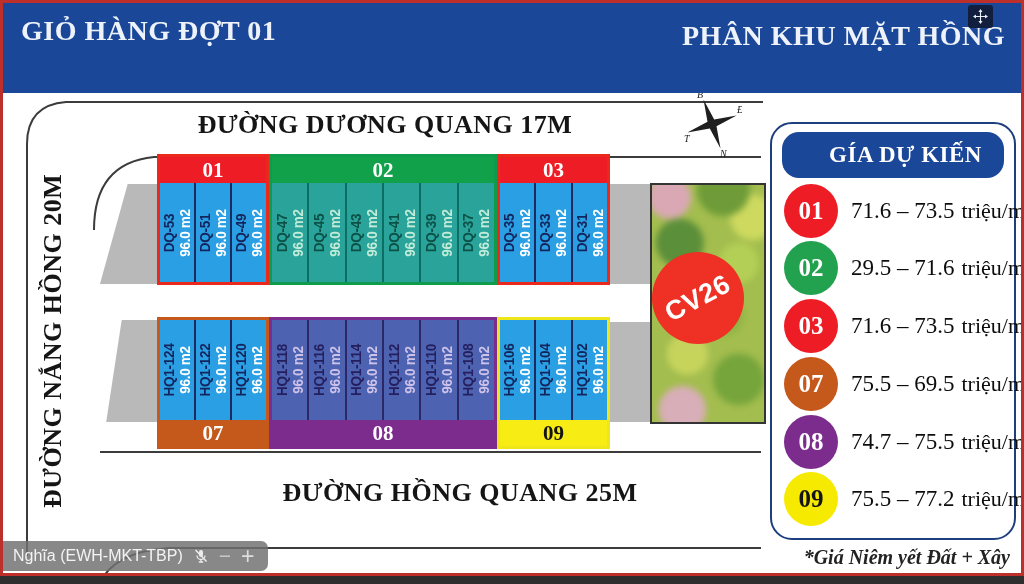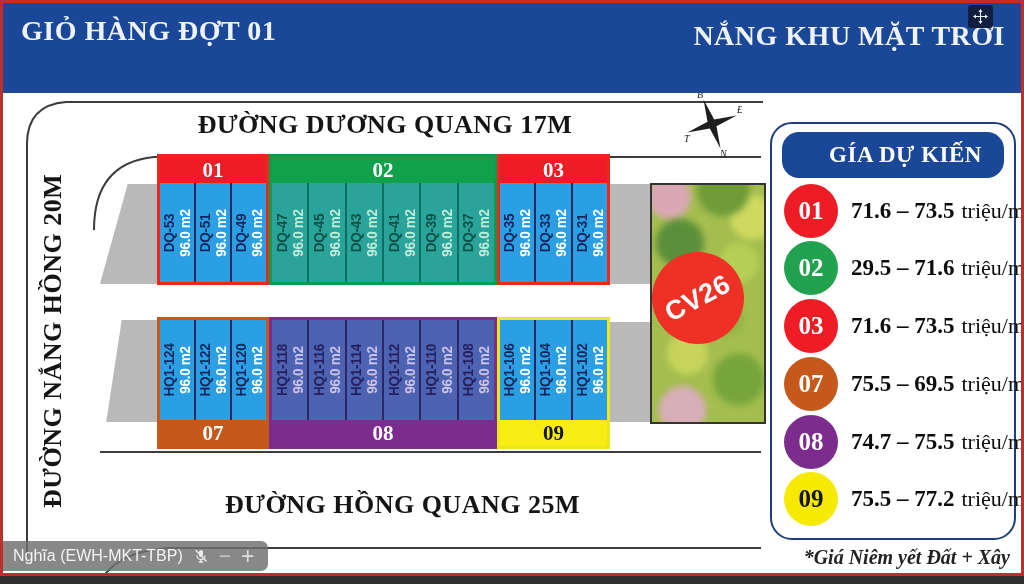--- a/index.html
+++ b/index.html
@@ -14,21 +14,21 @@
   .banner-title{position:absolute;color:#eef3fb;font-weight:700;font-size:28px;letter-spacing:.5px;white-space:nowrap;}
   .banner-title.left{left:18px;top:12px;}
   .banner-title.right{right:16px;top:17px;}
   .expand{position:absolute;right:28px;top:2px;width:25px;height:23px;background:#111e3e;border-radius:3px;
           display:flex;align-items:center;justify-content:center;}
   
   .roads{position:absolute;inset:0;z-index:1;}
   
   .street{position:absolute;color:#151515;font-weight:700;font-size:26px;letter-spacing:.5px;white-space:nowrap;z-index:3;}
   .street-top{left:150px;width:470px;top:110px;text-align:center;}
-  .street-bottom{left:225px;width:470px;top:478px;margin-top:12px;}
+  .street-bottom{left:225px;width:470px;top:478px;text-align:center;}
   .street-left{left:38px;top:508px;width:320px;text-align:center;transform:rotate(-90deg);transform-origin:0 0;}
   
   .strip{position:absolute;background:#b9b9b9;z-index:2;}
   .wedge-top{left:96px;top:184px;width:66px;height:100px;clip-path:polygon(48% 0,100% 0,100% 100%,6% 100%);}
   .wedge-bottom{left:100px;top:320px;width:62px;height:102px;clip-path:polygon(35% 0,100% 0,100% 100%,10% 100%);}
   .strip-right-top{left:610px;top:184px;width:40px;height:100px;}
   .strip-right-bottom{left:610px;top:322px;width:40px;height:100px;}
   
   .park{position:absolute;left:650px;top:183px;width:112px;height:237px;border:2px solid #343434;
         overflow:hidden;z-index:2;background:#a3bd4e;}
@@ -89,21 +89,21 @@
                 display:flex;align-items:center;justify-content:center;color:#fff;
                 font-weight:700;font-size:23px;letter-spacing:.5px;padding-left:25px;}
   .panel-rows{flex:1;display:flex;flex-direction:column;justify-content:space-evenly;padding:2px 8px 8px 12px;}
   .lg-row{display:flex;align-items:center;gap:13px;}
   .lg-circle{flex:0 0 54px;width:54px;height:54px;border-radius:50%;display:flex;align-items:center;
              justify-content:center;color:#fff;font-weight:700;font-size:25px;}
   .c-red{background:#ee1c25;}  .c-green{background:#22a24e;}
   .c-orange{background:#c5581b;} .c-purple{background:#7c2c8c;}
   .c-yellow{background:#f6ea00;color:#141414;}
   .lg-price{font-size:23px;color:#0d0d0d;white-space:nowrap;}
-  .lg-price .num{font-weight:700;}
+  .lg-price .num{font-weight:400;}
   .lg-price .unit{font-weight:400;margin-left:7px;font-size:22px;}
   .footnote{position:absolute;left:760px;width:254px;top:546px;text-align:right;z-index:40;
             font-style:italic;font-weight:700;font-size:20px;color:#222;padding-right:4px;box-sizing:border-box;}
   
   .nametag{position:absolute;left:3px;top:541px;height:30px;z-index:60;display:flex;align-items:center;
            gap:10px;padding:0 13px 0 10px;background:rgba(112,112,112,.83);border-radius:0 7px 7px 0;
            color:#f3f3f3;font-family:"Liberation Sans",sans-serif;font-size:16px;white-space:nowrap;}
   .tag-btn{display:flex;align-items:center;justify-content:center;color:#dedede;}
   .tag-minus{font-size:21px;color:#c9c9c9;}
   .tag-plus{font-size:23px;}
@@ -319,21 +319,21 @@
         <span class="plot-code">HQ1-102</span>
         <span class="plot-area">96.0 m2</span>
           </div>
         </div>
     </div>
     <div class="blk-header">09</div>
   </div>
 
   <div class="banner">
     <div class="banner-title left">GIỎ HÀNG ĐỢT 01</div>
-    <div class="banner-title right">NẮNG KHU MẶT TRỜI</div>
+    <div class="banner-title right">PHÂN KHU MẶT HỒNG</div>
     <div class="expand">
       <svg width="15" height="15" viewBox="0 0 16 16">
         <path d="M8 0l2.2 3.2H5.8L8 0zM8 16l-2.2-3.2h4.4L8 16zM0 8l3.2-2.2v4.4L0 8zM16 8l-3.2 2.2V5.8L16 8z" fill="#e8ecf5"></path>
         <path d="M8 3v10M3 8h10" stroke="#e8ecf5" stroke-width="1.2"></path>
       </svg>
     </div>
   </div>
 
   <div class="panel">
     <div class="panel-header">GÍA DỰ KIẾN</div>

